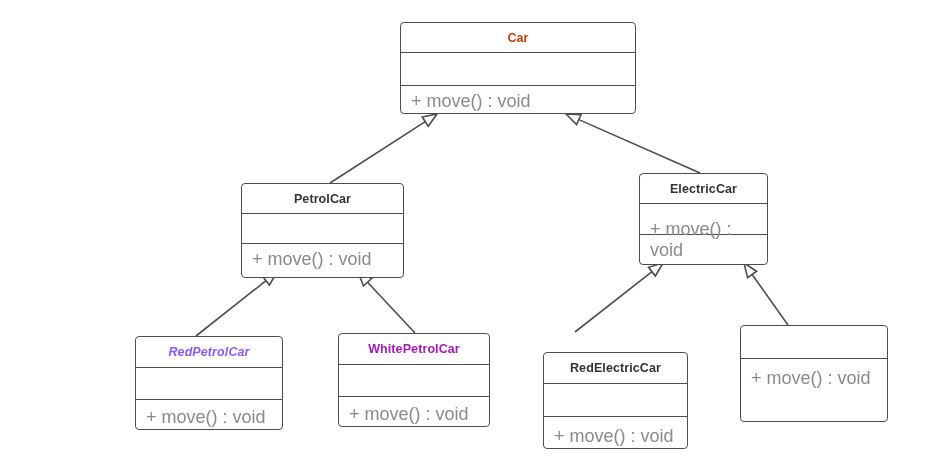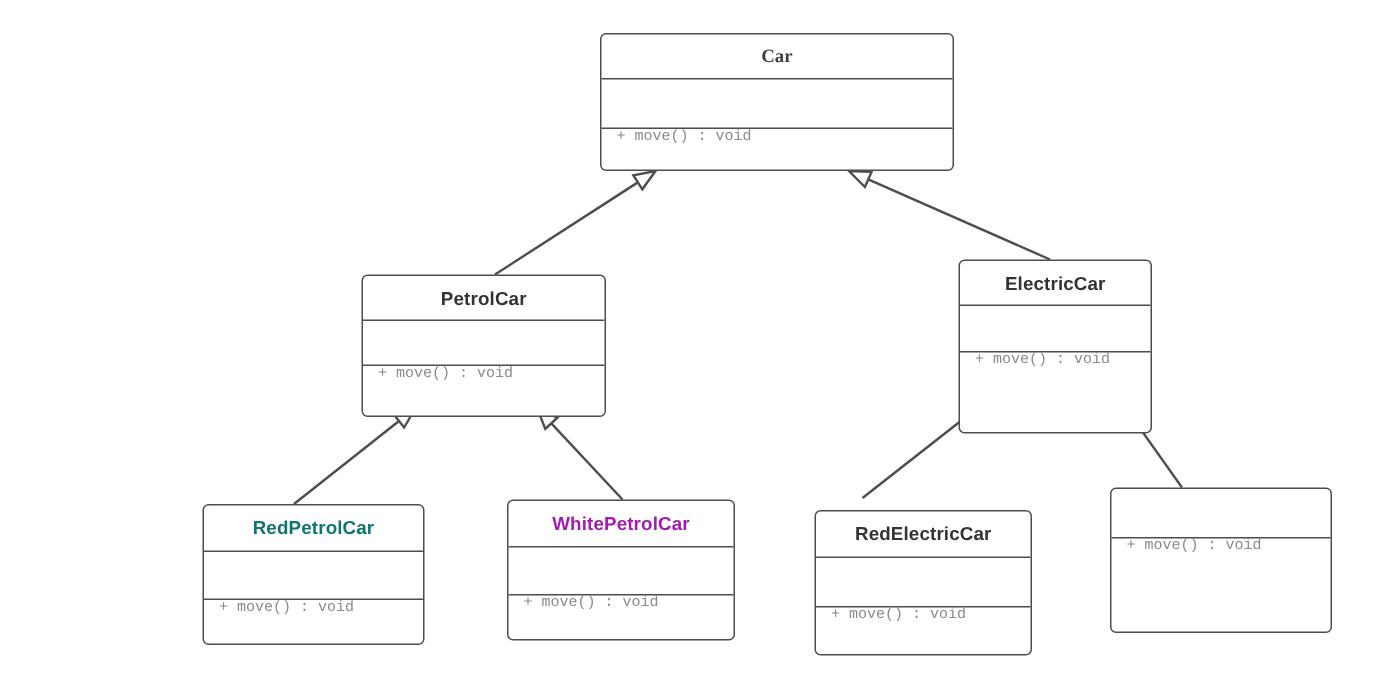--- a/index.html
+++ b/index.html
@@ -47,26 +47,25 @@
     letter-spacing: 0.1px;
   }
   .uml-attrs {
     box-sizing: border-box;
     width: 100%;
     border-bottom: 1.6px solid #4d4d4d;
   }
   .uml-ops {
     box-sizing: border-box;
     width: 100%;
-    font-size: 10px;
+    font-size: 18px;
     color: #8a8a8a;
     display: flex;
-    align-items: flex-start;
+    align-items: flex-end;
     padding-left: 10px;
-    font-family: Liberation Mono, monospace;
   }
 </style>
 </head>
 <body>
 
 <div id="canvas">
 
   <svg id="edges" width="931" height="460" viewBox="0 0 931 460">
       <g>
         <line x1="330" y1="183" x2="425.2342313141089" y2="121.58727139557462" stroke="#4d4d4d" stroke-width="1.6"></line>
@@ -89,55 +88,55 @@
         <polygon points="663,263 655.3765327377394,275.96660120853727 648.5891876913395,267.31027709138965" fill="#ffffff" stroke="#4d4d4d" stroke-width="1.6" stroke-linejoin="miter"></polygon>
       </g>
       <g>
         <line x1="788" y1="325" x2="752.1024580831757" y2="274.41710002629304" stroke="#4d4d4d" stroke-width="1.6"></line>
         <polygon points="744,263 756.5877473792194,271.2339914936169 747.6171687871321,277.6002085589692" fill="#ffffff" stroke="#4d4d4d" stroke-width="1.6" stroke-linejoin="miter"></polygon>
       </g>
     </svg>
 
   <div id="classes">
       <div class="uml-class" style="left: 400px; top: 22px; width: 236px; height: 92px; border-color: rgb(77, 77, 77);">
-        <div class="uml-name" style="height: 30px; border-bottom-color: rgb(77, 77, 77); color: #404040; font-family: Liberation Serif, serif;">Car</div>
+        <div class="uml-name" style="height: 30px; border-bottom-color: rgb(77, 77, 77); color: #c2410c;">Car</div>
         <div class="uml-attrs" style="height: 33px; border-bottom-color: rgb(77, 77, 77);"></div>
         <div class="uml-ops" style="height: 26px; color: rgb(138, 138, 138);">
           <span>+ move() : void</span>
         </div>
       </div>
       <div class="uml-class" style="left: 241px; top: 183px; width: 163px; height: 95px; border-color: rgb(77, 77, 77);">
         <div class="uml-name" style="height: 30px; border-bottom-color: rgb(77, 77, 77); color: rgb(51, 51, 51);">PetrolCar</div>
         <div class="uml-attrs" style="height: 30px; border-bottom-color: rgb(77, 77, 77);"></div>
         <div class="uml-ops" style="height: 26px; color: rgb(138, 138, 138);">
           <span>+ move() : void</span>
         </div>
       </div>
-      <div class="uml-class" style="left: 639px; top: 173px; width: 129px; height: 116px; border-color: rgb(77, 77, 77);">
+      <div class="uml-class" style="left: 639px; top: 173px; width: 129px; height: 92px; border-color: rgb(77, 77, 77);">
         <div class="uml-name" style="height: 30px; border-bottom-color: rgb(77, 77, 77); color: rgb(51, 51, 51);">ElectricCar</div>
         <div class="uml-attrs" style="height: 31px; border-bottom-color: rgb(77, 77, 77);"></div>
         <div class="uml-ops" style="height: 26px; color: rgb(138, 138, 138);">
           <span>+ move() : void</span>
         </div>
       </div>
       <div class="uml-class" style="left: 135px; top: 336px; width: 148px; height: 94px; border-color: rgb(77, 77, 77);">
-        <div class="uml-name" style="height: 31px; border-bottom-color: rgb(77, 77, 77); color: #0f766e;">RedPetrolCar</div>
+        <div class="uml-name" style="height: 31px; border-bottom-color: rgb(77, 77, 77); color: #8b5cf6; font-style: italic;">RedPetrolCar</div>
         <div class="uml-attrs" style="height: 32px; border-bottom-color: rgb(77, 77, 77);"></div>
         <div class="uml-ops" style="height: 28px; color: rgb(138, 138, 138);">
           <span>+ move() : void</span>
         </div>
       </div>
       <div class="uml-class" style="left: 338px; top: 333px; width: 152px; height: 94px; border-color: rgb(77, 77, 77);">
         <div class="uml-name" style="height: 31px; border-bottom-color: rgb(77, 77, 77); color: #a21caf;">WhitePetrolCar</div>
         <div class="uml-attrs" style="height: 32px; border-bottom-color: rgb(77, 77, 77);"></div>
         <div class="uml-ops" style="height: 28px; color: rgb(138, 138, 138);">
           <span>+ move() : void</span>
         </div>
       </div>
-      <div class="uml-class" style="left: 543px; top: 340px; width: 145px; height: 97px; border-color: rgb(77, 77, 77);">
+      <div class="uml-class" style="left: 543px; top: 352px; width: 145px; height: 97px; border-color: rgb(77, 77, 77);">
         <div class="uml-name" style="height: 31px; border-bottom-color: rgb(77, 77, 77); color: rgb(51, 51, 51);">RedElectricCar</div>
         <div class="uml-attrs" style="height: 33px; border-bottom-color: rgb(77, 77, 77);"></div>
         <div class="uml-ops" style="height: 30px; color: rgb(138, 138, 138);">
           <span>+ move() : void</span>
         </div>
       </div>
       <div class="uml-class" style="left: 740px; top: 325px; width: 148px; height: 97px; border-color: rgb(77, 77, 77);">
         <div class="uml-attrs" style="height: 33px; border-bottom-color: rgb(77, 77, 77);"></div>
         <div class="uml-ops" style="height: 30px; color: rgb(138, 138, 138);">
           <span>+ move() : void</span>

